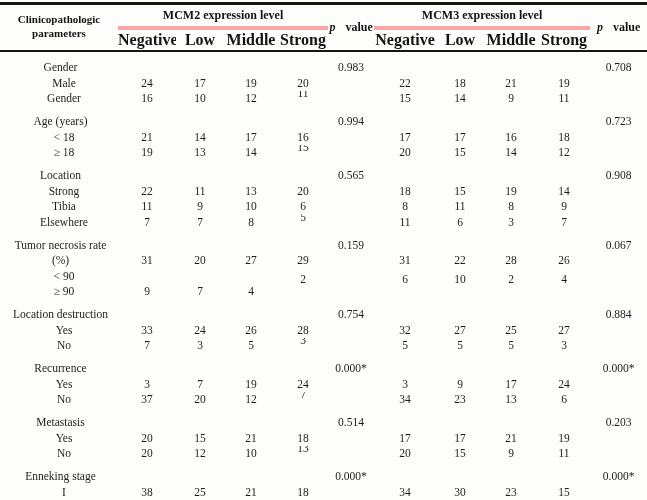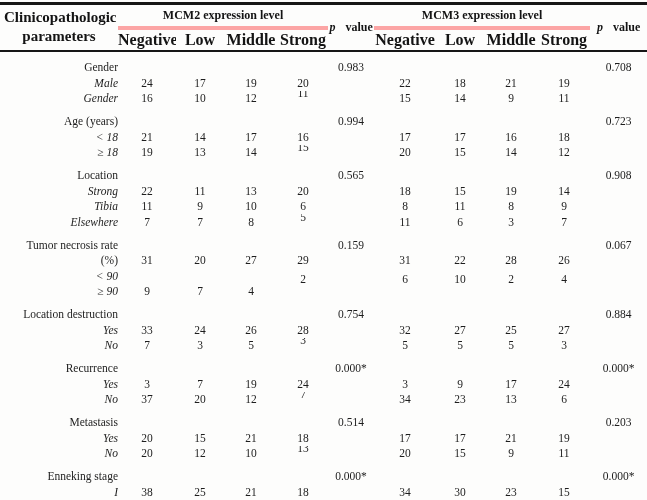--- a/index.html
+++ b/index.html
@@ -27,21 +27,21 @@
     overflow: hidden;
     white-space: nowrap;
   }
   thead th {
     font-weight: bold;
     font-size: 12px;
     text-align: center;
     color: #141414;
   }
   th.param-h {
-    font-size: 15px;
+    font-size: 11px;
     line-height: 1.25;
     vertical-align: middle;
     white-space: normal;
     border-bottom: 2px solid #161616;
     padding: 2px 4px 3px 4px;
   }
   th.exp-h {
     height: 21px;
     vertical-align: middle;
     border-bottom: 4px solid #fca5a5;
@@ -57,24 +57,24 @@
     height: 20px;
     vertical-align: middle;
     border-bottom: 2px solid #161616;
     font-size: 16px;
   }
   tbody td {
     font-size: 11.5px;
     color: #1d1d1d;
   }
   td.lbl {
-    text-align: right;
+    text-align: center;
     padding-left: 3px;
   }
-  td.lbl.ind { padding-left: 10px; font-style: italic; }
+  td.lbl.ind { padding-left: 10px; }
   td.num, td.pv { text-align: center; }
   tr.group td {
     height: 21px;
     vertical-align: bottom;
     padding-bottom: 2px;
   }
   tr.data td {
     height: 15.5px;
     vertical-align: middle;
   }

